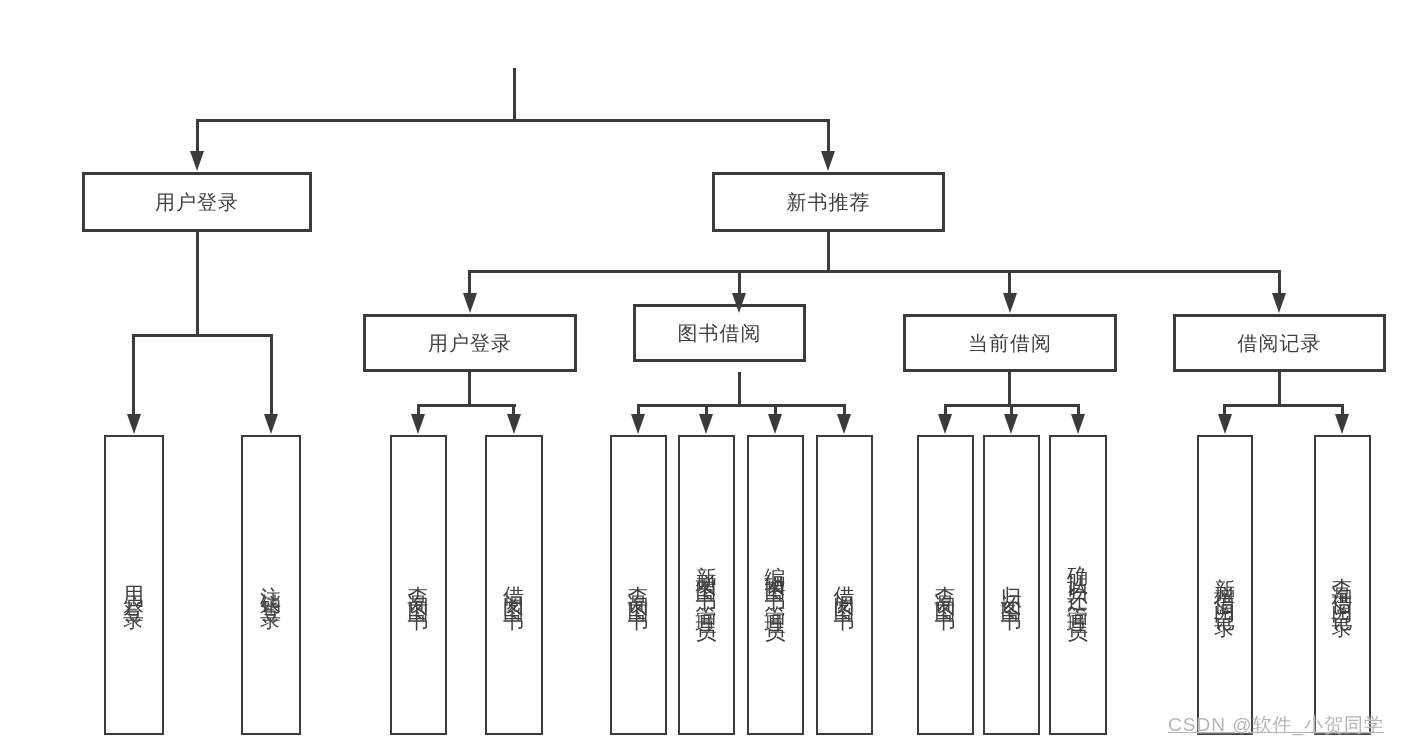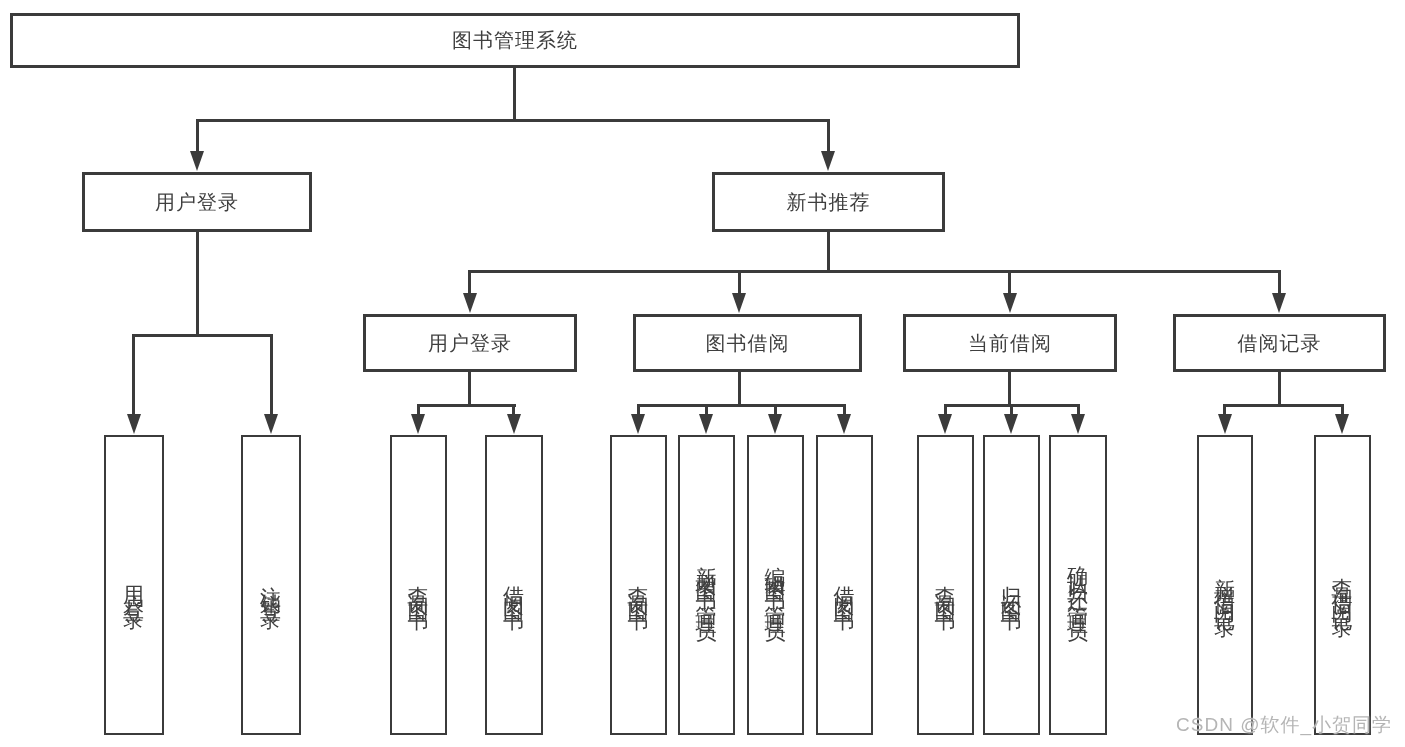--- a/index.html
+++ b/index.html
@@ -43,50 +43,48 @@
   .vline{width:3px;}
   .arrow{
     position:absolute;
     width:0;height:0;
     border-left:7px solid transparent;
     border-right:7px solid transparent;
     border-top:20px solid var(--line);
   }
   #watermark{
     position:absolute;
-    top:712px;right:13px;
+    top:712px;right:21px;
     font-size:19px;
     color:var(--wm);
     letter-spacing:1px;
     z-index:5;
     text-shadow:0 0 2px #fff;
+    text-decoration:underline;
   }
 </style>
 </head>
 <body>
 
 <div id="stage">
 
-  <div class="box" style="left:10px;top:13px;width:1010px;height:55px;">
-    <span>图书管理系统</span>
-  </div>
 
   <div class="box" style="left:82px;top:172px;width:230px;height:60px;">
     <span>用户登录</span>
   </div>
 
   <div class="box" style="left:712px;top:172px;width:233px;height:60px;">
     <span>新书推荐</span>
   </div>
 
   <div class="box" style="left:363px;top:314px;width:214px;height:58px;">
     <span>用户登录</span>
   </div>
 
-  <div class="box" style="left:633px;top:314px;width:229px;height:58px;">
+  <div class="box" style="left:633px;top:304px;width:173px;height:58px;">
     <span>图书借阅</span>
   </div>
 
   <div class="box" style="left:903px;top:314px;width:214px;height:58px;">
     <span>当前借阅</span>
   </div>
 
   <div class="box" style="left:1173px;top:314px;width:213px;height:58px;">
     <span>借阅记录</span>
   </div>

